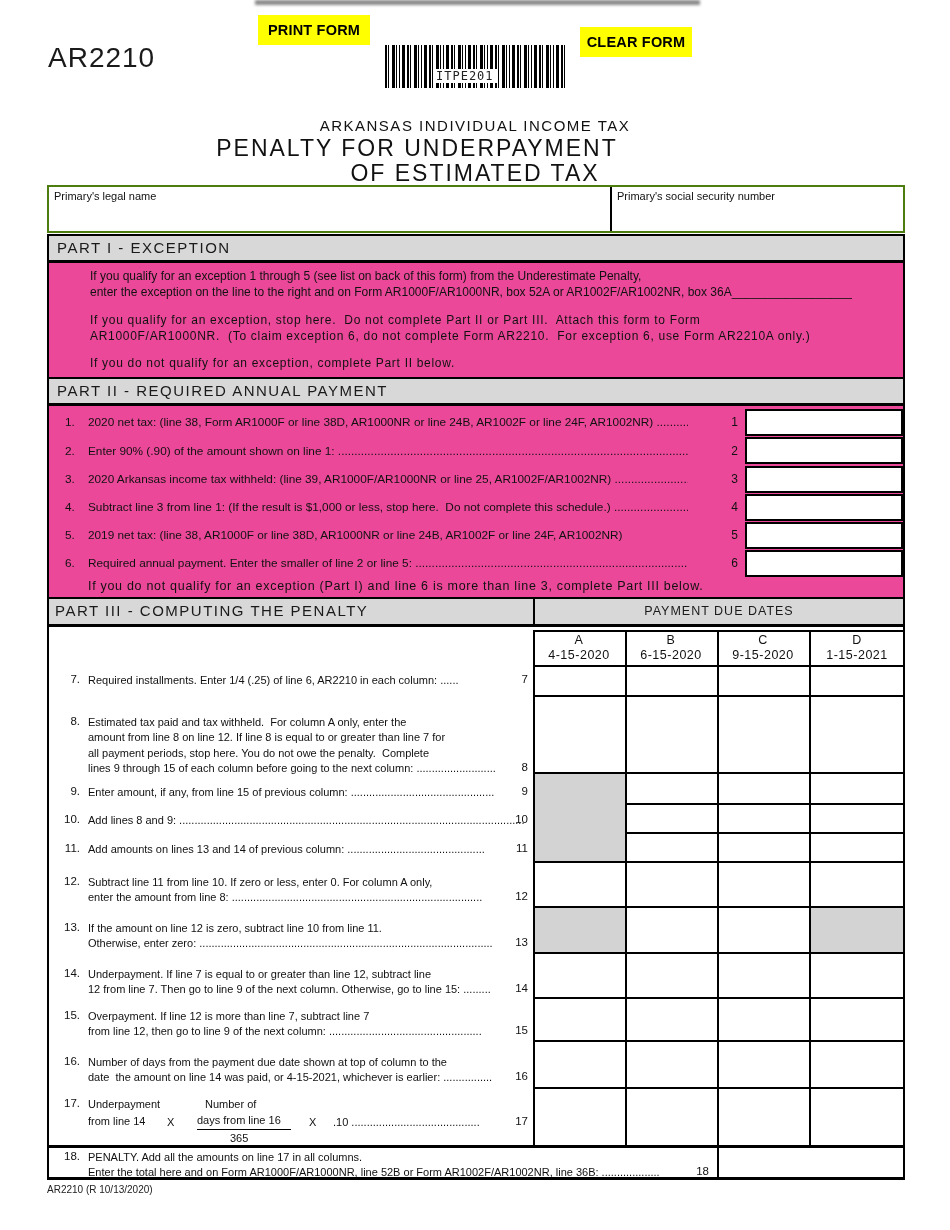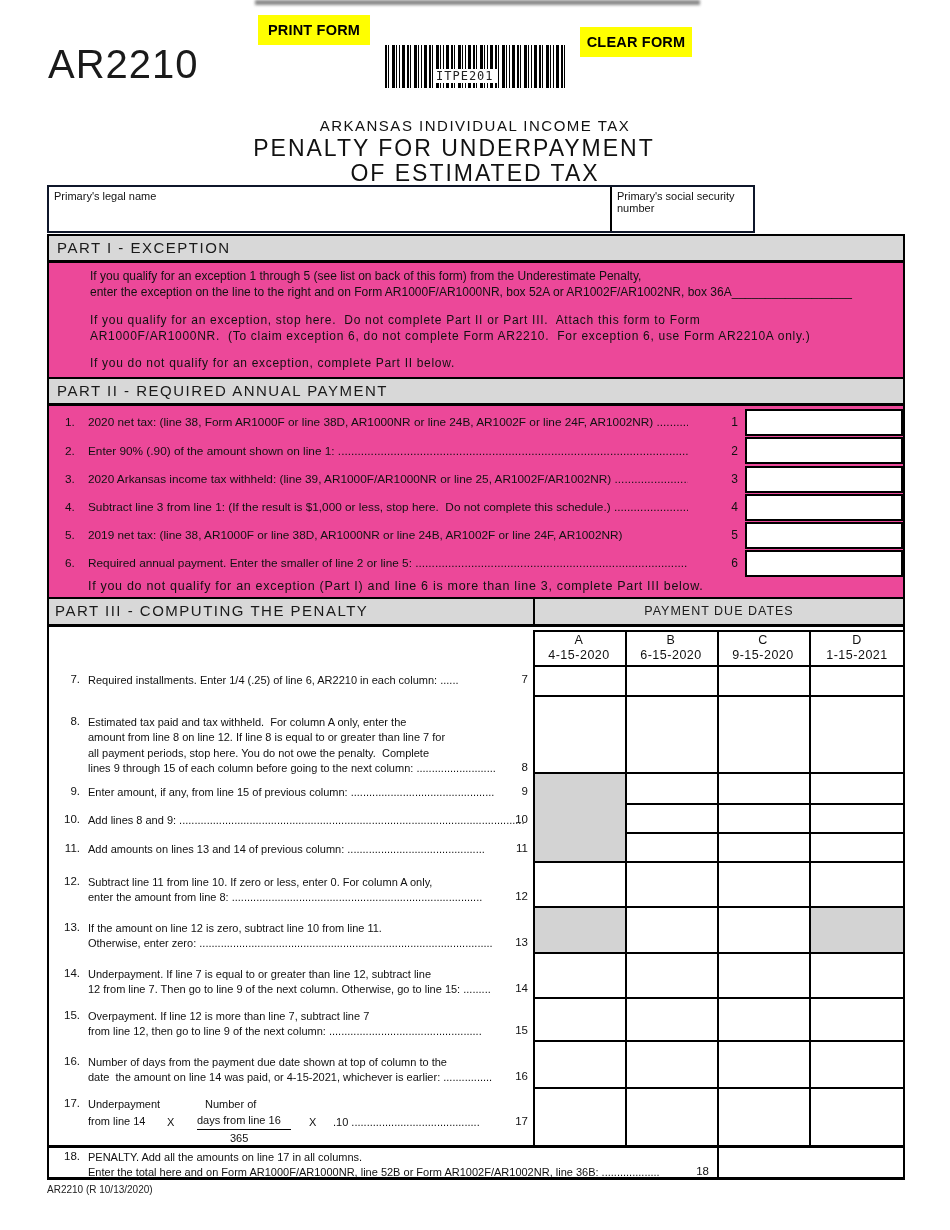--- a/index.html
+++ b/index.html
@@ -1,33 +1,33 @@
 <!DOCTYPE html>
 <html><head>
 <meta charset="utf-8">
 <style>
   html,body{margin:0;padding:0;background:#fff;}
   .page{position:relative;width:950px;height:1230px;background:#fff;overflow:hidden;
         font-family:"Liberation Sans",sans-serif;color:#111;}
   .btn{position:absolute;background:#ffff00;border:none;font-family:"Liberation Sans",sans-serif;
        font-weight:bold;font-size:14.5px;color:#000;width:112px;height:30px;text-align:center;
        letter-spacing:.2px;cursor:pointer;padding:0;}
-  .bignum{position:absolute;font-size:40px;letter-spacing:1px;color:#1a1a1a;}
+  .bignum{position:absolute;font-size:28px;letter-spacing:1px;color:#1a1a1a;}
   .smudge{position:absolute;left:255px;top:0;width:445px;height:5px;background:#6a6a6a;
           filter:blur(1.6px);opacity:.8;}
   .barcode{position:absolute;left:385px;top:45px;width:180px;height:43px;
     background:repeating-linear-gradient(90deg,#000 0 2px,#fff 2px 3px,#000 3px 4px,#fff 4px 7px,
       #000 7px 10px,#fff 10px 11px,#000 11px 12px,#fff 12px 14px,#000 14px 15px,#fff 15px 17px,
       #000 17px 20px,#fff 20px 22px);}
   .bclabel{position:absolute;left:433px;top:69px;background:#fff;font-family:"DejaVu Sans Mono",monospace;
            font-size:12px;letter-spacing:1px;color:#222;padding:0 3px;}
   .t1{position:absolute;left:0;top:117px;width:950px;text-align:center;font-size:15px;letter-spacing:1.5px;}
-  .t2{position:absolute;left:0;top:135px;width:834px;text-align:center;font-size:23px;letter-spacing:2px;padding-left:37px;}
+  .t2{position:absolute;left:0;top:135px;width:834px;text-align:center;font-size:23px;letter-spacing:2px;}
   .t3{position:absolute;left:0;top:160px;width:950px;text-align:center;font-size:23px;letter-spacing:2px;}
-  .namebox{position:absolute;left:47px;top:185px;width:708px;height:48px;border:2px solid #0f172a;box-sizing:border-box;}
+  .namebox{position:absolute;left:47px;top:185px;width:858px;height:48px;border:2px solid #4d7c0f;box-sizing:border-box;}
   .fldlbl{position:absolute;font-size:11px;color:#111;}
   .fldinput{position:absolute;border:none;background:transparent;font-family:"Liberation Sans",sans-serif;
             font-size:13px;outline:none;}
   .bar{position:absolute;left:47px;width:858px;height:29px;background:#d8d8d8;box-sizing:border-box;
        border:2px solid #000;border-bottom:3px solid #000;font-size:15px;letter-spacing:1.5px;
        line-height:24px;padding-left:8px;color:#1a1a1a;}
   .bodybox{position:absolute;left:47px;width:858px;box-sizing:border-box;
            border-left:2px solid #000;border-right:2px solid #000;background:#ec4899;}
   .para{position:absolute;white-space:pre;overflow:hidden;font-size:12px;line-height:15.5px;color:#111;}
   .ls{letter-spacing:.7px;}

